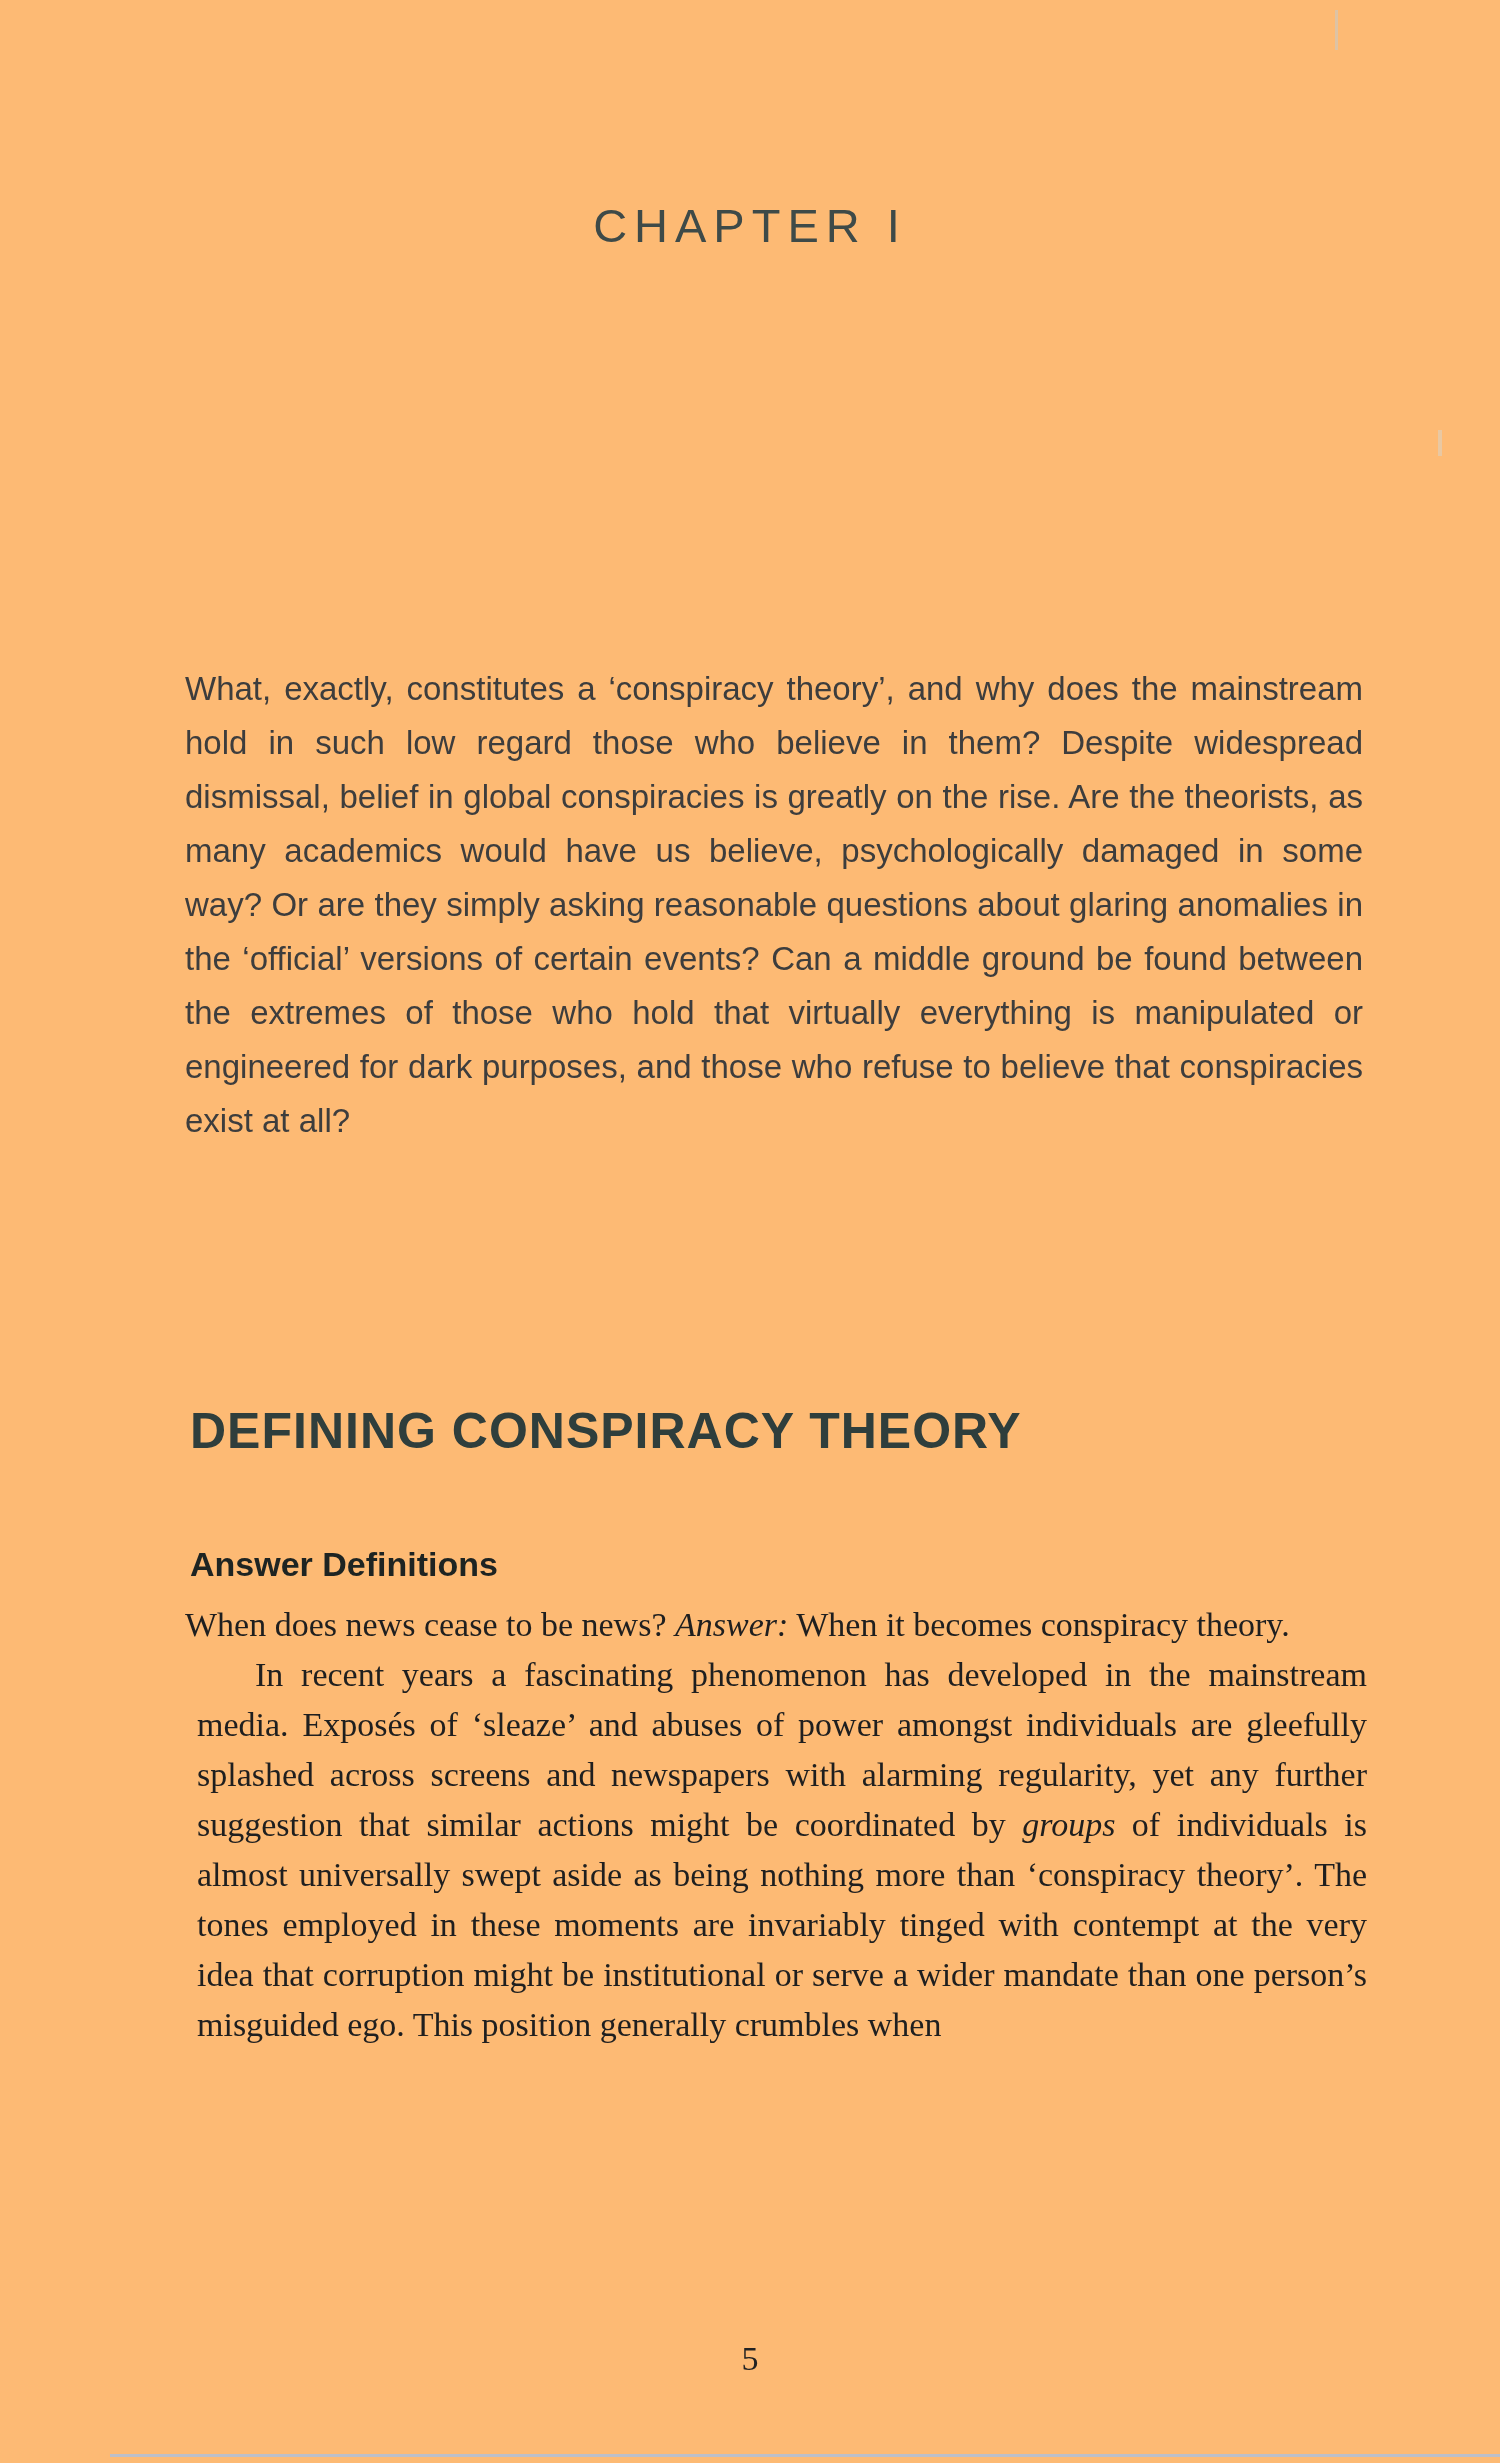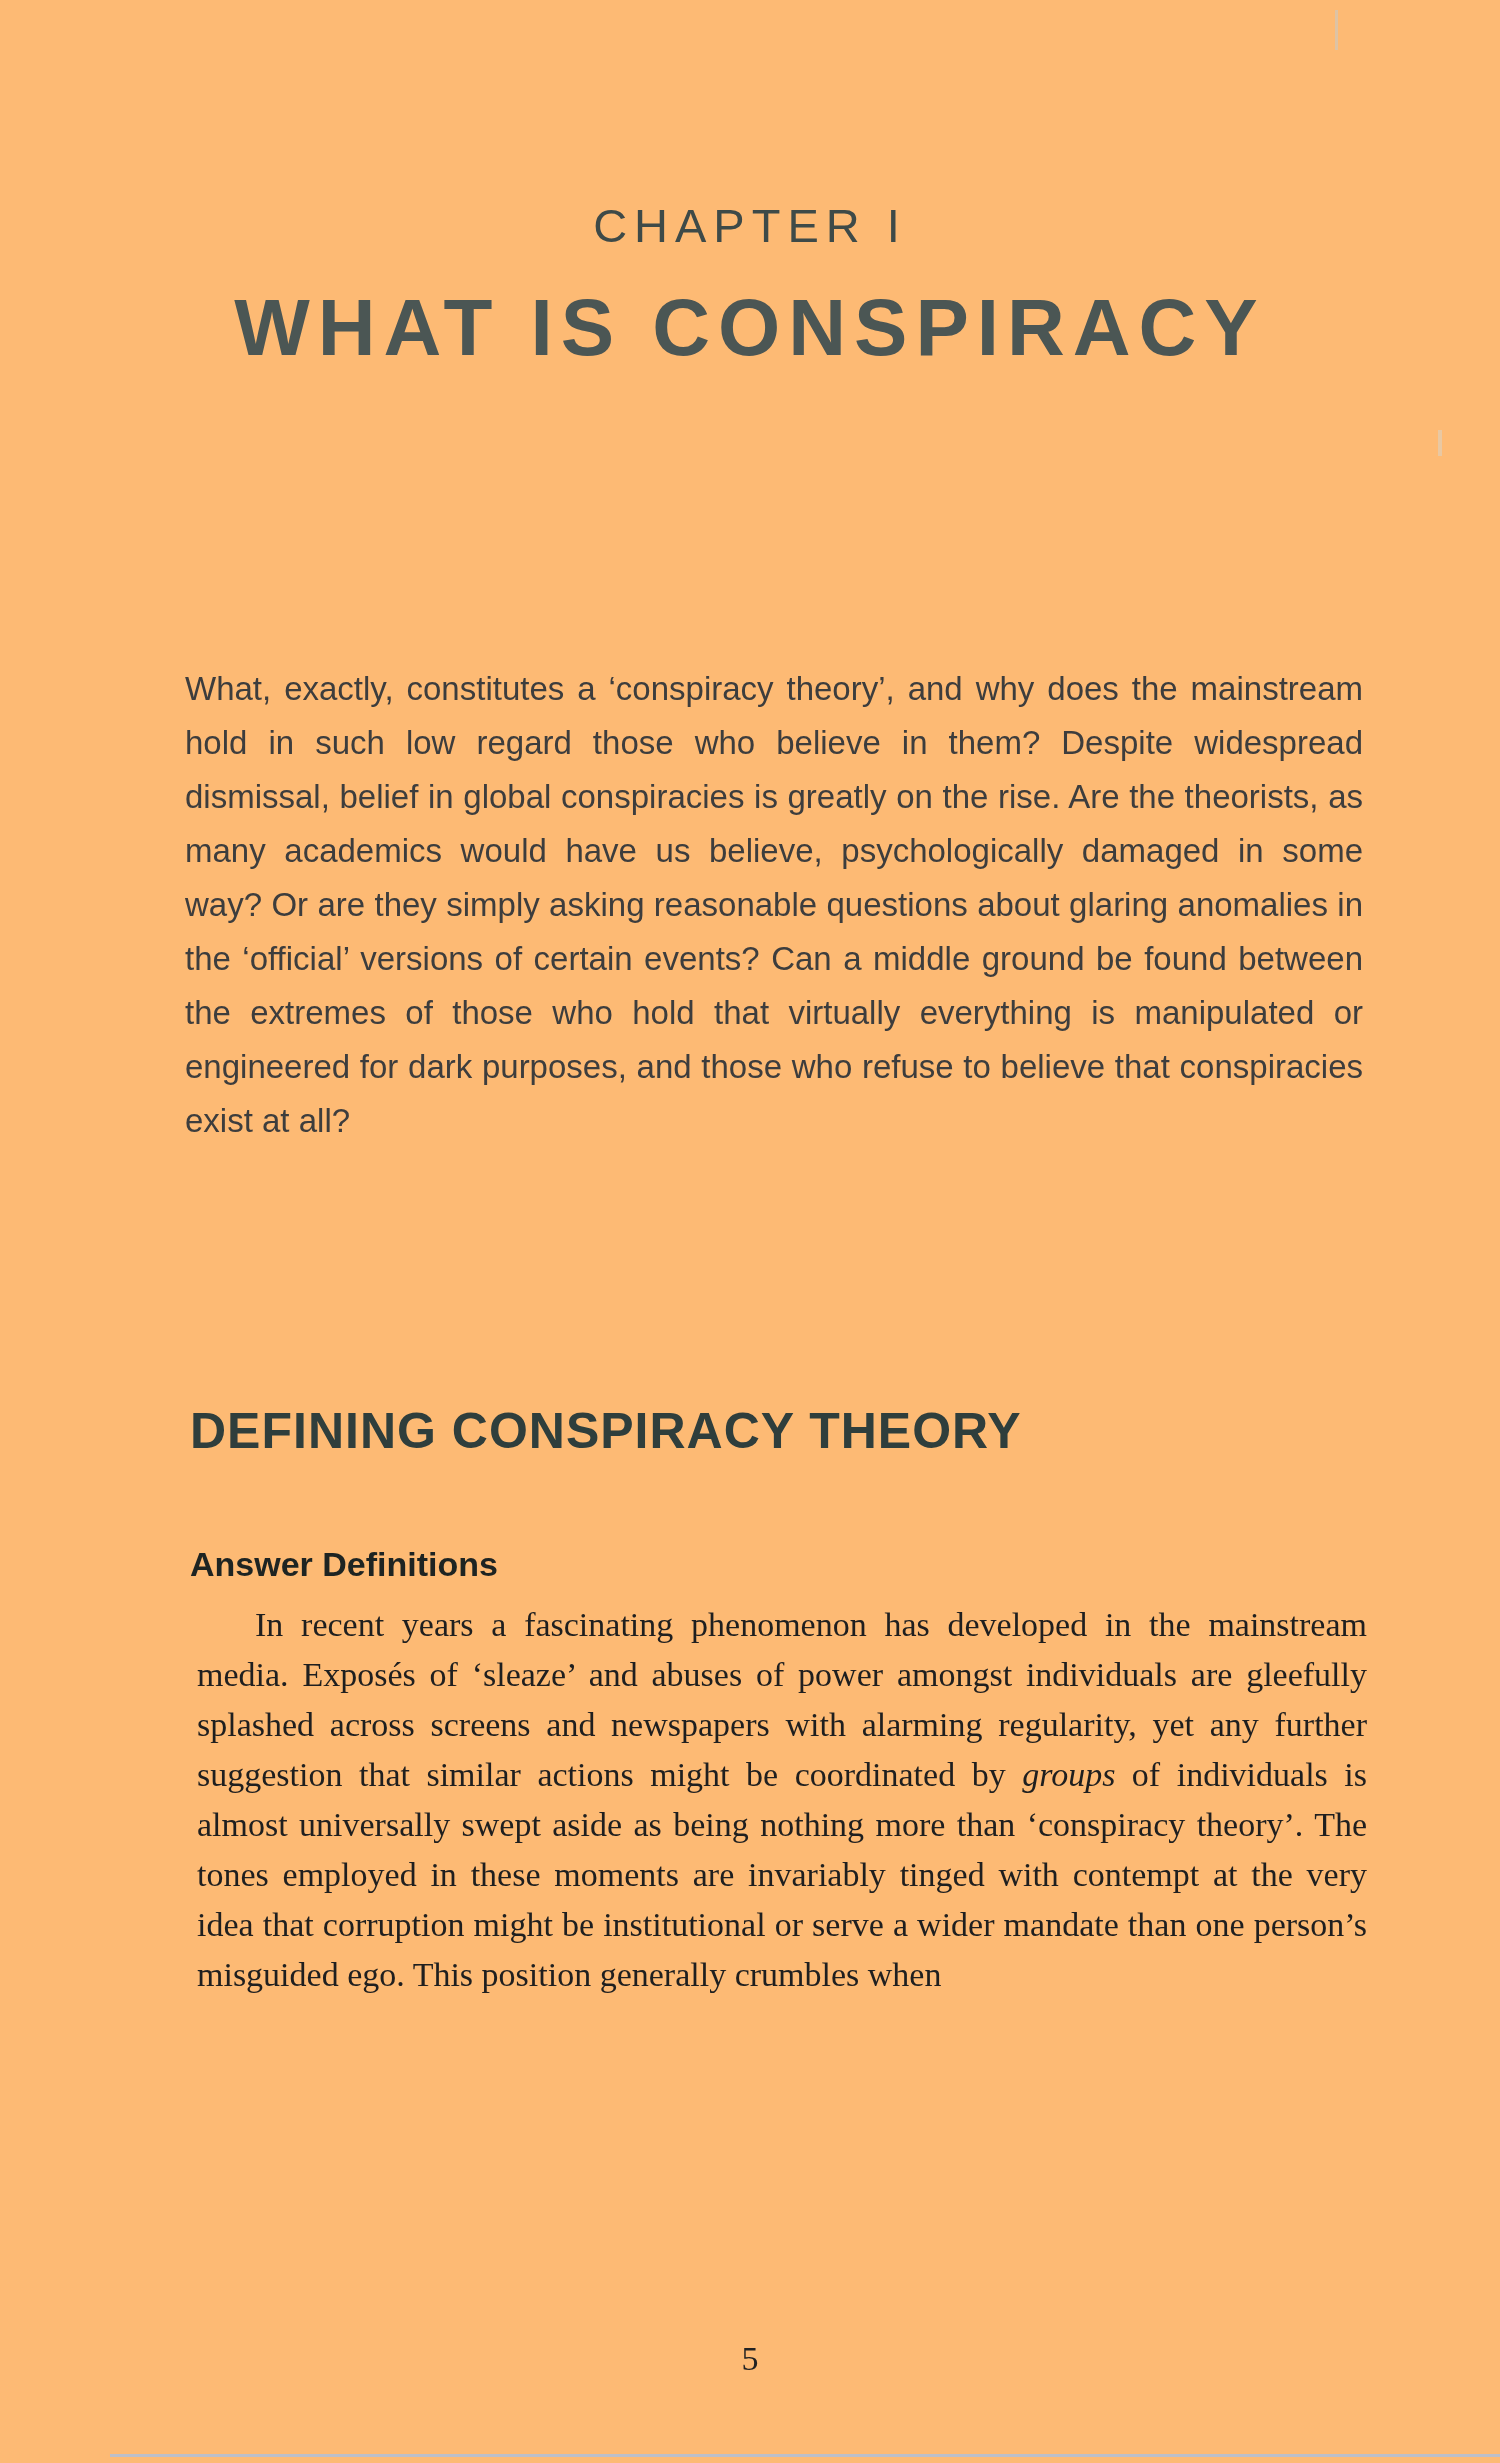--- a/index.html
+++ b/index.html
@@ -127,30 +127,31 @@
   }
 </style>
 </head>
 <body>
 
 <div class="page">
 
   <div class="chapter-label">CHAPTER I</div>
 
   <div class="chapter-title">
-    <span>WHAT IS CONSPIRACY</span><br>
+    <br>
   </div>
 
   <div class="intro">What, exactly, constitutes a ‘conspiracy theory’, and why does the mainstream hold in such low regard those who believe in them? Despite widespread dismissal, belief in global conspiracies is greatly on the rise. Are the theorists, as many academics would have us believe, psychologically damaged in some way? Or are they simply asking reasonable questions about glaring anomalies in the ‘official’ versions of certain events? Can a middle ground be found between the extremes of those who hold that virtually everything is manipulated or engineered for dark purposes, and those who refuse to believe that conspiracies exist at all?</div>
 
   <div class="section-heading">DEFINING CONSPIRACY THEORY</div>
 
   <div class="subsection-heading">Answer Definitions</div>
 
   <div class="body-text">
+    <p><span>When does news cease to be news? </span><span class="italic">Answer:</span><span> When it becomes conspiracy theory.</span></p>
     <p class="indent"><span>In recent years a fascinating phenomenon has developed in the mainstream media. Exposés of ‘sleaze’ and abuses of power amongst individuals are gleefully splashed across screens and newspapers with alarming regularity, yet any further suggestion that similar actions might be coordinated by </span><span class="italic">groups</span><span> of individuals is almost universally swept aside as being nothing more than ‘conspiracy theory’. The tones employed in these moments are invariably tinged with contempt at the very idea that corruption might be institutional or serve a wider mandate than one person’s misguided ego. This position generally crumbles when</span></p>
   </div>
 
   <div class="page-number">5</div>
 
   <div class="scan-smudge-top"></div>
   <div class="scan-smudge-right"></div>
   <div class="scan-edge-line"></div>
 
 </div>

